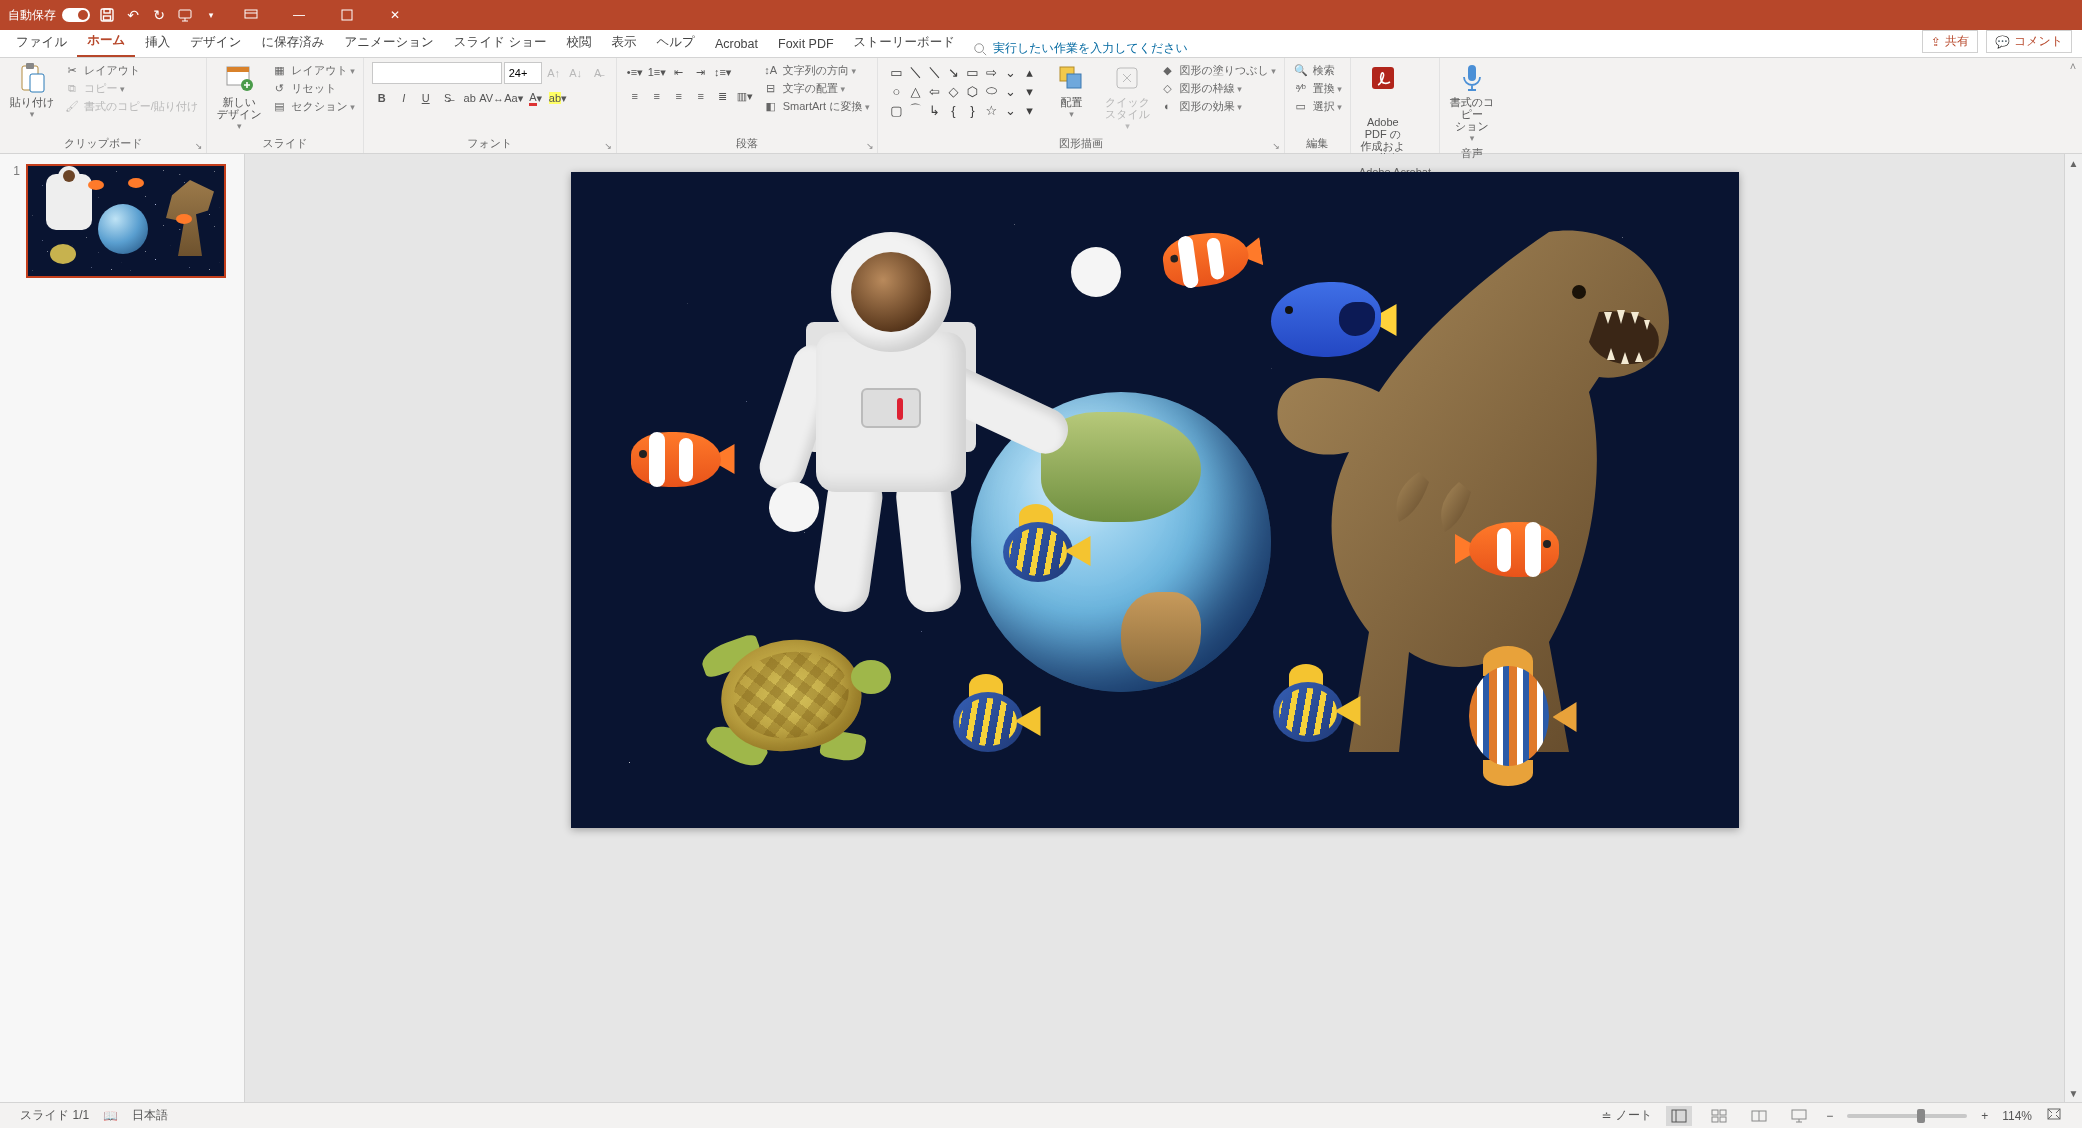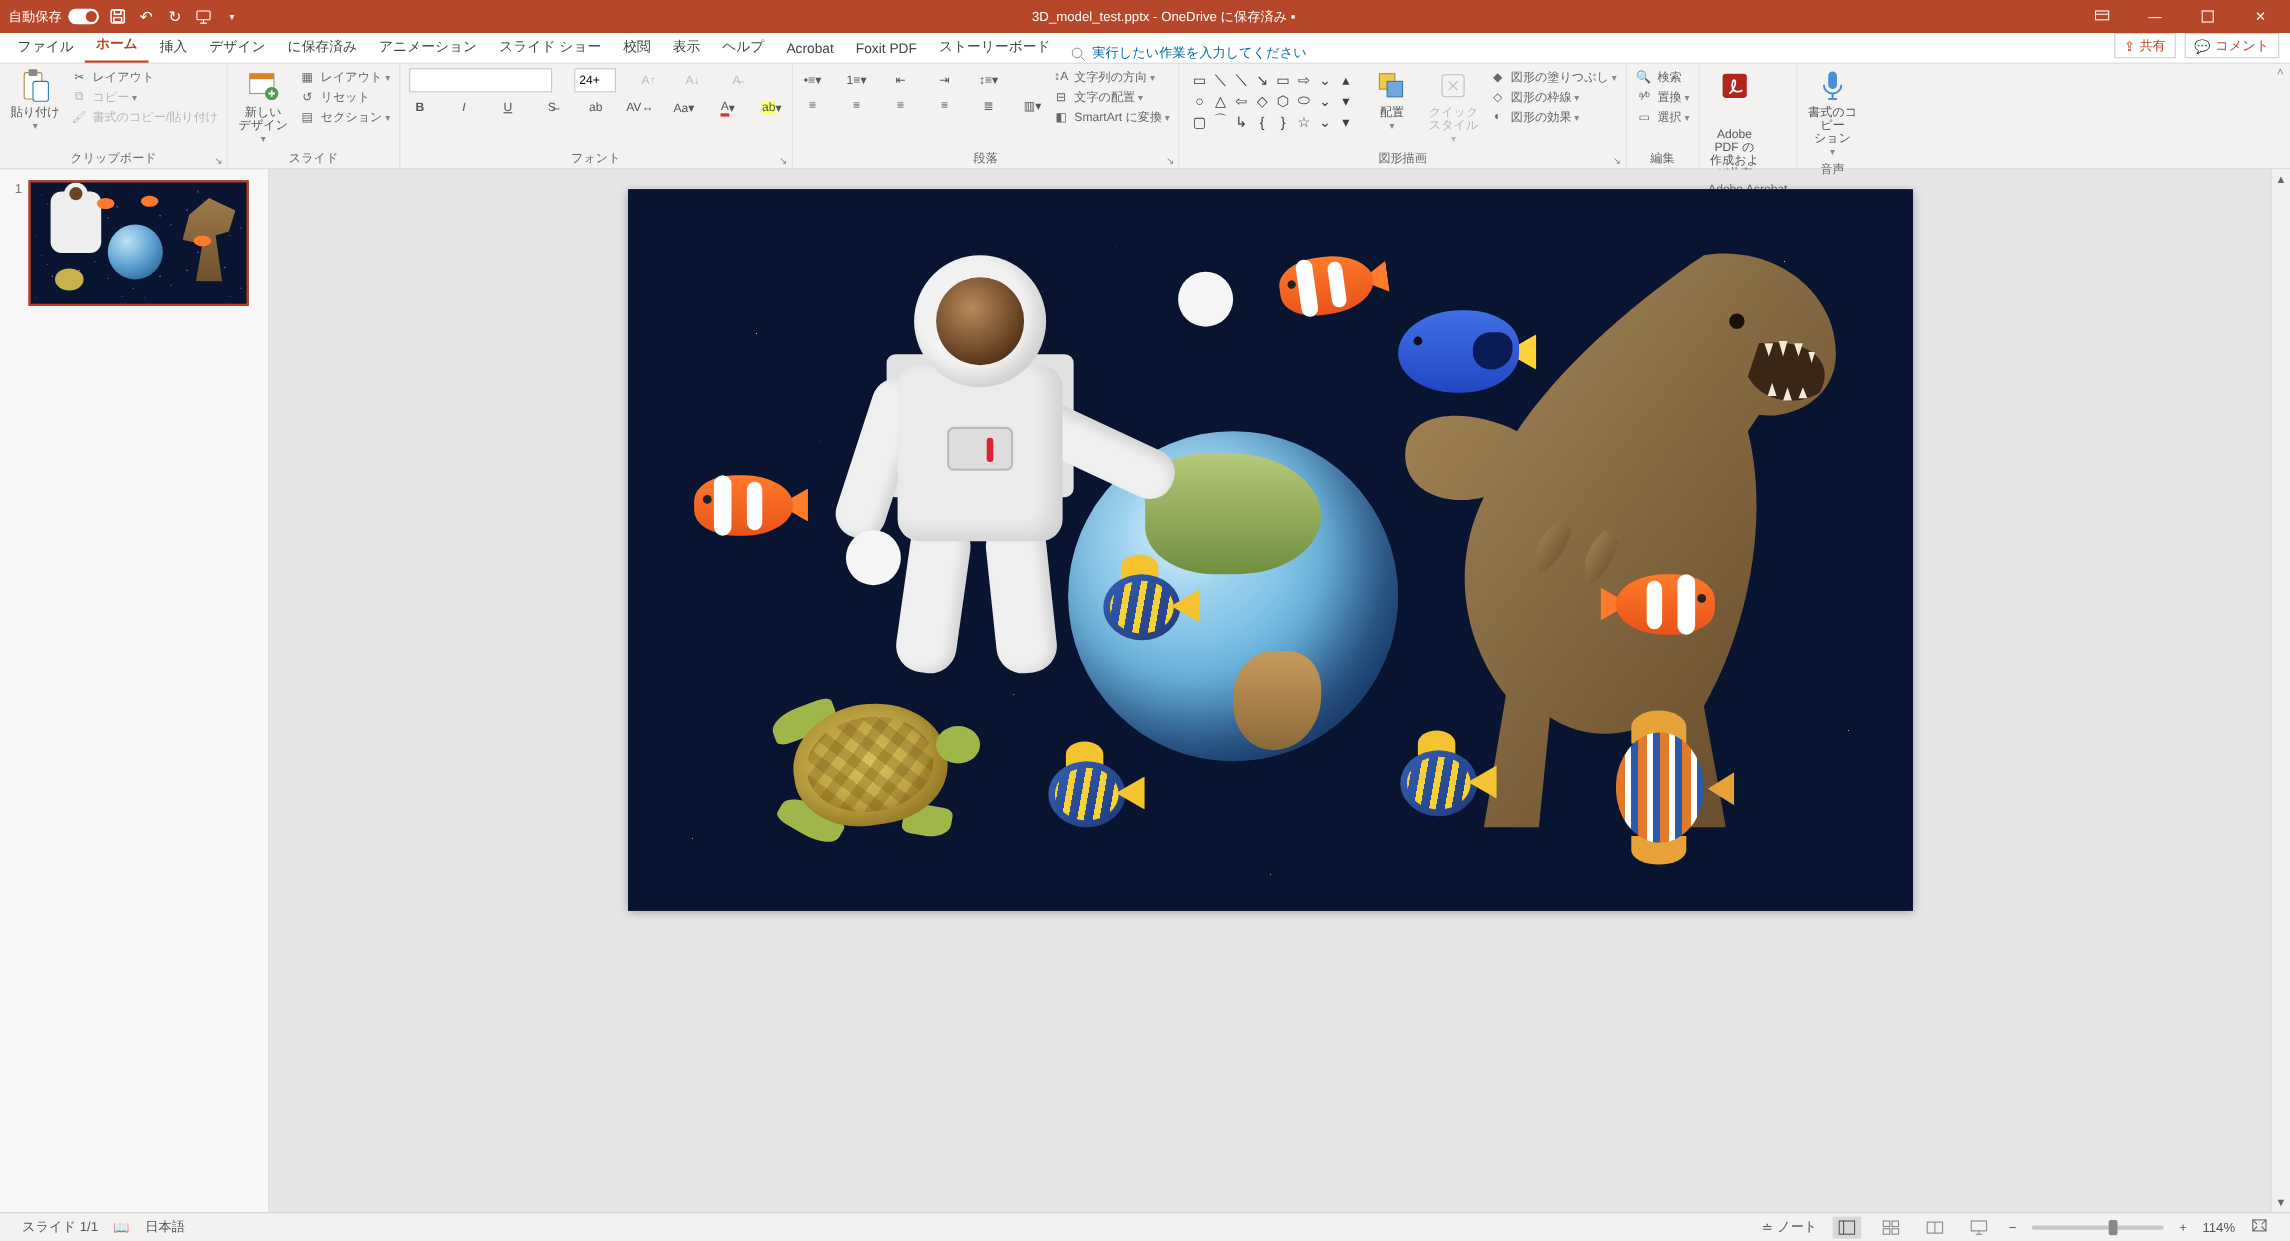--- a/index.html
+++ b/index.html
@@ -32,21 +32,21 @@
   .group-label { text-align:center; font-size:11px; color:#666; padding-top:2px; position:relative; }
   .group-label .launcher { position:absolute; right:-4px; bottom:0; font-size:9px; color:#888; }
   .bigbtn { display:flex; flex-direction:column; align-items:center; gap:2px; width:48px; text-align:center; line-height:1.1; }
   .bigbtn .ico { width:32px; height:32px; display:flex; align-items:center; justify-content:center; }
   .vstack { display:flex; flex-direction:column; gap:2px; }
   .smallrow { display:flex; align-items:center; gap:4px; color:#666; font-size:11px; white-space:nowrap; }
   .smallrow .ico { width:16px; height:16px; display:inline-flex; align-items:center; justify-content:center; }
   .iconbtn { width:20px; height:20px; display:inline-flex; align-items:center; justify-content:center; color:#555; border:1px solid transparent; }
   .fontbox { border:1px solid #c8c8c8; background:#fff; height:22px; width:130px; padding:0 4px; font-size:12px; }
   .sizebox { border:1px solid #c8c8c8; background:#fff; height:22px; width:38px; padding:0 4px; font-size:11px; text-align:left; }
-  .btnrow { display:flex; gap:20px; align-items:center; }
+  .btnrow { display:flex; gap:2px; align-items:center; }
 
   
   .shapes-gallery { display:grid; grid-template-columns: repeat(8, 16px); grid-template-rows: repeat(3, 16px); gap:3px; padding:2px; }
   .shapes-gallery span { display:flex; align-items:center; justify-content:center; font-size:13px; color:#404040; }
 
   
   .workspace { flex:1; display:flex; background:#e6e6e6; min-height:0; }
   .slide-panel { width:245px; background:#f7f7f7; border-right:1px solid #d4d4d4; padding:10px 8px; overflow:auto; }
   .thumb-wrap { display:flex; gap:6px; }
   .thumb-num { font-size:12px; color:#7a7a7a; width:12px; text-align:right; }
@@ -196,23 +196,20 @@
       </span>
     <span class="qat-icon">↶</span>
     <span class="qat-icon">↻</span>
     <span class="qat-icon">
         <svg width="16" height="16" viewBox="0 0 16 16" fill="#fff">
           <rect x="2" y="3" width="12" height="8" rx="1" fill="none" stroke="#fff"></rect>
           <path d="M8 11v3M5 14h6" stroke="#fff"></path>
         </svg>
       </span>
     <span class="qat-icon" style="font-size:9px;">▾</span>
-  </div>
-  <div class="center">
-    <span>3D_model_test.pptx</span><span> - OneDrive に保存済み ▪</span>
   </div>
   <div class="right">
     <span class="winbtn">
         <svg width="14" height="14" viewBox="0 0 14 14" stroke="#fff" fill="none">
           <rect x="1" y="2" width="12" height="8"></rect>
           <path d="M1 5h12"></path>
         </svg>
       </span>
     <span class="winbtn">―</span>
     <span class="winbtn">

